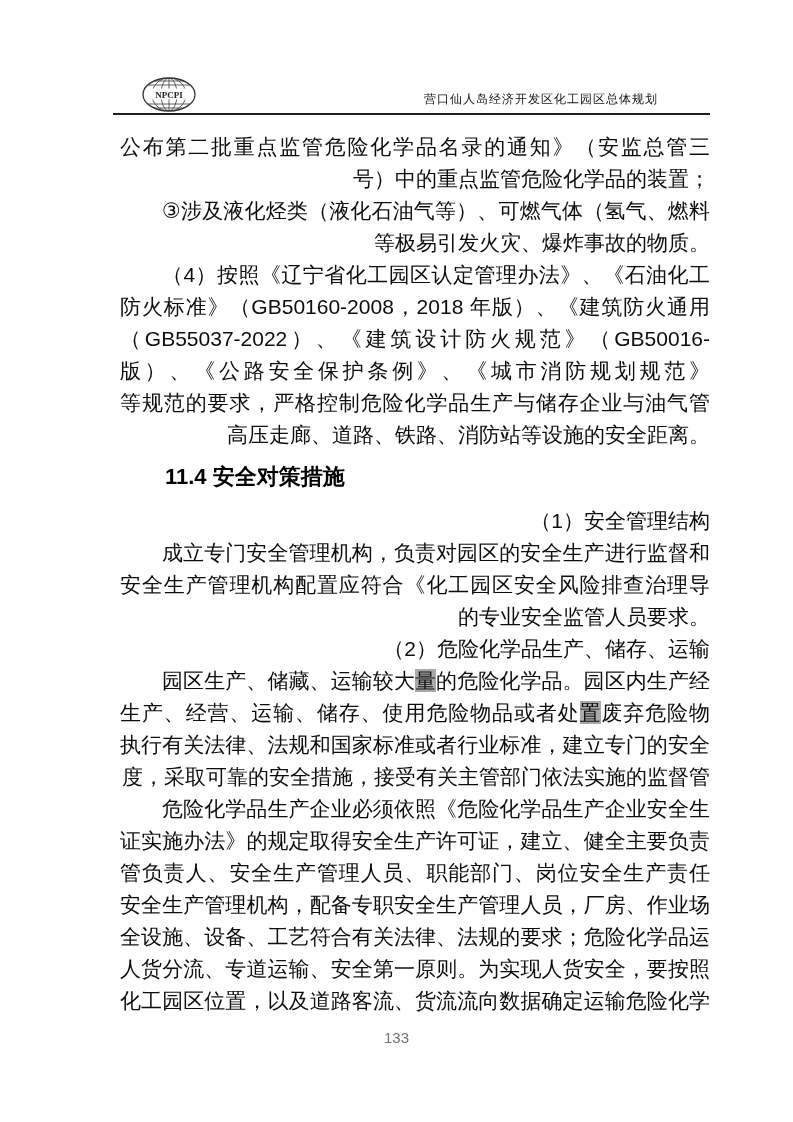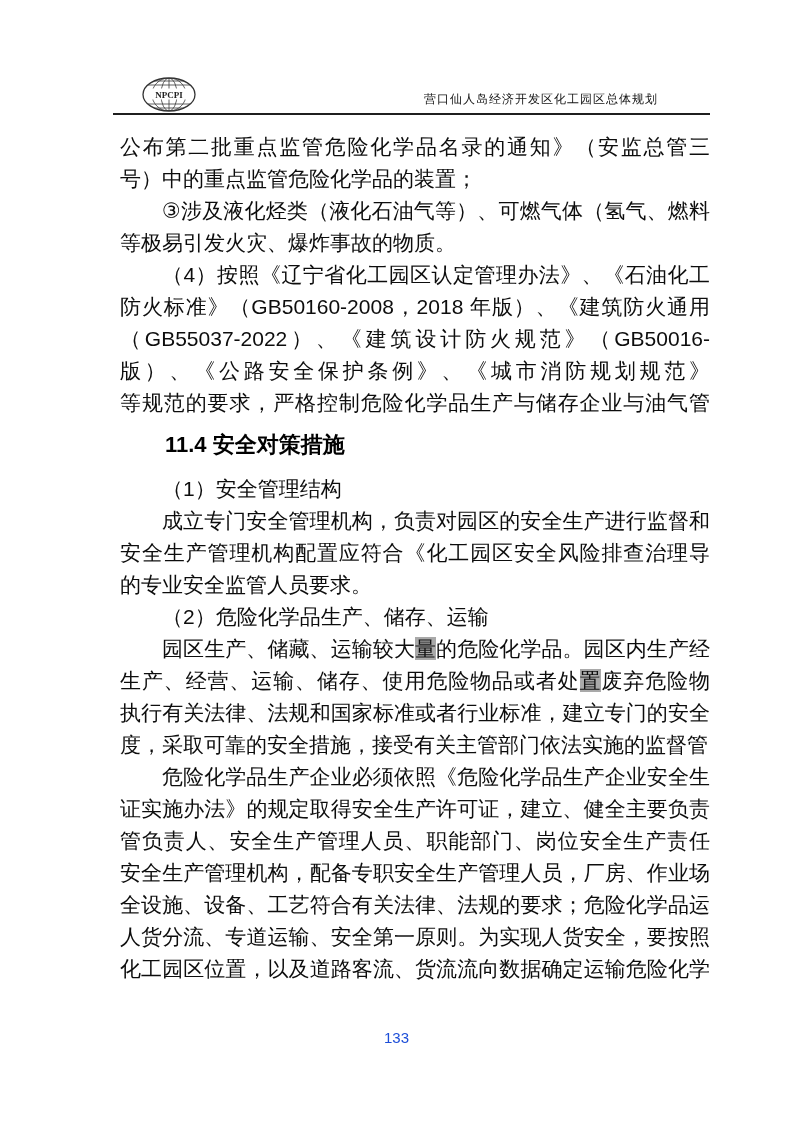--- a/index.html
+++ b/index.html
@@ -45,21 +45,21 @@
     position: absolute;
     left: 120px;
     top: 131px;
     width: 590px;
   }
   .line {
     height: 32px;
     line-height: 32px;
     font-size: 21px;
     overflow: hidden;
-    text-align: left;
+    text-align: right;
   }
   .full {
     text-align: justify;
     text-align-last: justify;
   }
   .indent { text-indent: 42px; }
   .heading {
     height: 32px;
     line-height: 32px;
     font-size: 22px;
@@ -72,21 +72,21 @@
   .hl { background: #a9a9a9; }
 
   
   .page-num {
     position: absolute;
     top: 1029px;
     left: 0;
     width: 793px;
     text-align: center;
     font-size: 15px;
-    color: #1d4ed8;
+    color: #737373;
   }
 </style>
 </head>
 <body>
 
 <div class="page">
 
   <div class="logo">
     <svg width="58" height="37" viewBox="0 0 58 37">
       <defs>
@@ -117,20 +117,21 @@
     <div class="line">号）中的重点监管危险化学品的装置；</div>
 
     <div class="line full indent">③涉及液化烃类（液化石油气等）、可燃气体（氢气、燃料气等）</div>
     <div class="line">等极易引发火灾、爆炸事故的物质。</div>
 
     <div class="line full indent">（4）按照《辽宁省化工园区认定管理办法》、《石油化工企业设计</div>
     <div class="line full">防火标准》（GB50160-2008，2018 年版）、《建筑防火通用规范》</div>
     <div class="line full">（GB55037-2022）、《建筑设计防火规范》（GB50016-2014）（2018</div>
     <div class="line full">版）、《公路安全保护条例》、《城市消防规划规范》（GB51080-2015）</div>
     <div class="line full">等规范的要求，严格控制危险化学品生产与储存企业与油气管廊、电力</div>
+    <div class="line">高压走廊、道路、铁路、消防站等设施的安全距离。</div>
 
     <div class="heading">11.4 安全对策措施</div>
 
     <div class="line indent">（1）安全管理结构</div>
 
     <div class="line full indent">成立专门安全管理机构，负责对园区的安全生产进行监督和管理。</div>
     <div class="line full">安全生产管理机构配置应符合《化工园区安全风险排查治理导则》要求</div>
     <div class="line">的专业安全监管人员要求。</div>
 
     <div class="line indent">（2）危险化学品生产、储存、运输</div>

